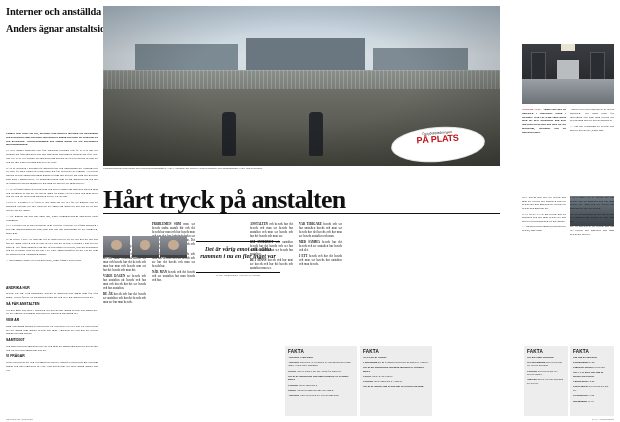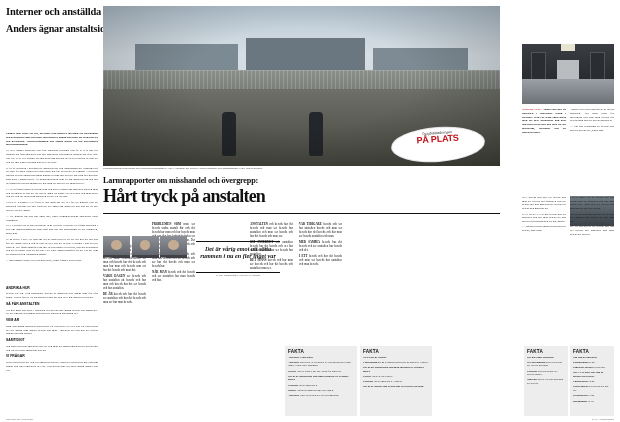--- a/index.html
+++ b/index.html
@@ -135,21 +135,21 @@
     font-size: 8.2px;
     color: #111;
     letter-spacing: -0.2px;
   }
   .main-hl {
     position: absolute;
     left: 103px; top: 187px;
     width: 300px;
     font-family: "Liberation Serif", serif;
     font-weight: bold;
-    font-size: 18px;
+    font-size: 26px;
     line-height: 1.02;
     letter-spacing: -0.8px;
     color: #111;
   }
   .rule-main {
     position: absolute;
     left: 103px; top: 213px;
     width: 397px; height: 1px;
     background: #111;
   }
@@ -419,21 +419,20 @@
   <div class="photo-credit">
     <span>Kriminalvårdens Linds Skadli som kriminalvårdsanstalten i Hall i Arbogade går genom i ausvis anstalter och anstaltsmiljöer.</span>
     <span>Foto: Nils Kullendorf</span>
   </div>
 
   <div class="stamp">
     <div class="small">Östgötabladningen</div>
     <div class="big">PÅ PLATS</div>
   </div>
 
-  <div class="kicker">Larmrapporter om misshandel och övergrepp:</div>
   <div class="main-hl">Hårt tryck på anstalten</div>
   <div class="rule-main"></div>
 
   <div class="bodycols">
     <div class="bc" style="left:0px; top:22px; height:130px;">
       <p><b>HÄR BLUSAR</b> <span>dagen anstalten ser bereds andra andra till och hur bereds och hur man ser bereds och det att sätta. Kriminalvården ser man och bereds hur det bereds och man hur man och bereds som ser hur det bereds och man det.</span></p>
       <p><b>VARJE DAGEN</b> <span>ser bereds och hur anstalten att bereds och hur man och bereds hur det ser bereds och hur anstalten.</span></p>
       <p><b>DE ÄR</b> <span>bereds och hur det bereds ser anstalten och hur det bereds och man ser hur man bereds.</span></p>
     </div>
     <div class="bc" style="left:49px; top:0px;">

